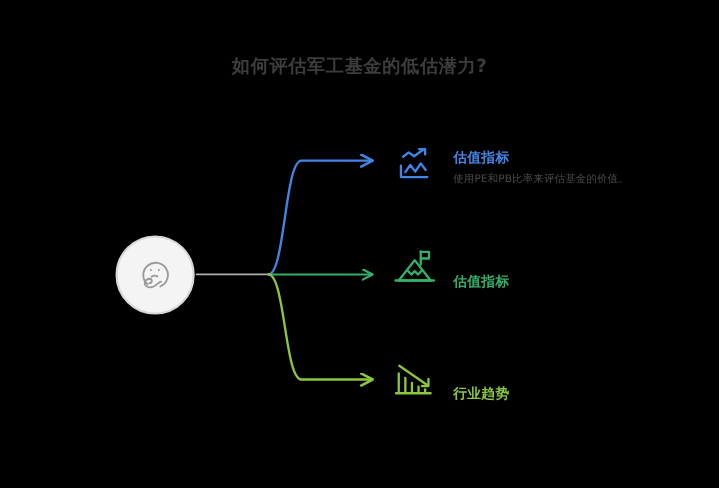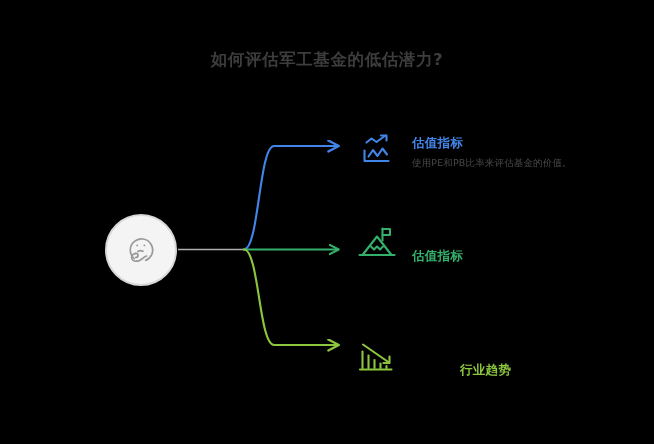--- a/index.html
+++ b/index.html
@@ -99,21 +99,21 @@
   }
 
   #branch-0 { left: 356px; top: 128px; }
   #branch-0 .branch-heading { color: #4285e8; }
   #branch-0 .branch-desc { width: 182px; }
 
   #branch-1 { left: 356px; top: 222px; }
   #branch-1 .branch-heading { color: #34b06b; }
   #branch-1 .branch-desc { width: 178px; }
 
-  #branch-2 { left: 356px; top: 336px; gap: 48px; }
+  #branch-2 { left: 356px; top: 324px; }
   #branch-2 .branch-heading { color: #8cc63f; }
   #branch-2 .branch-desc { width: 190px; }
 </style>
 </head>
 <body>
 
 <div id="canvas">
 
   <div id="page-title">如何评估军工基金的低估潜力?</div>
 

